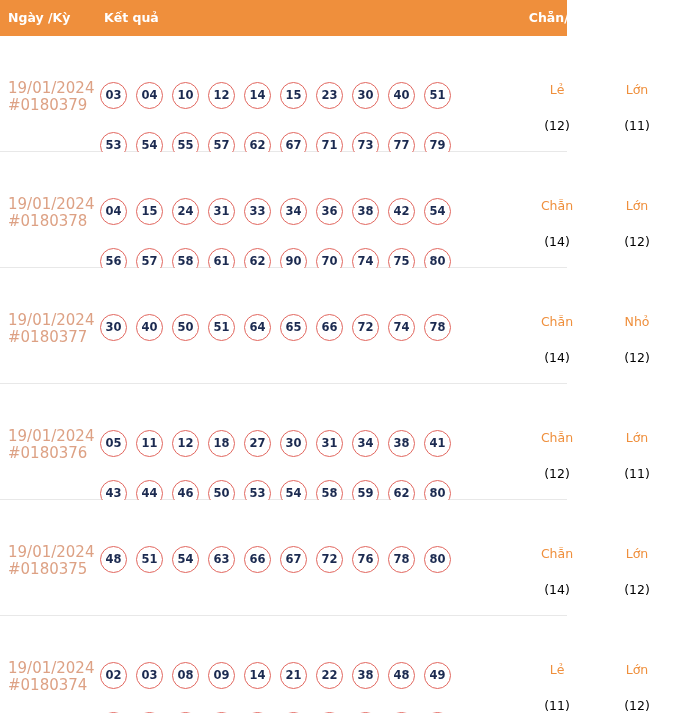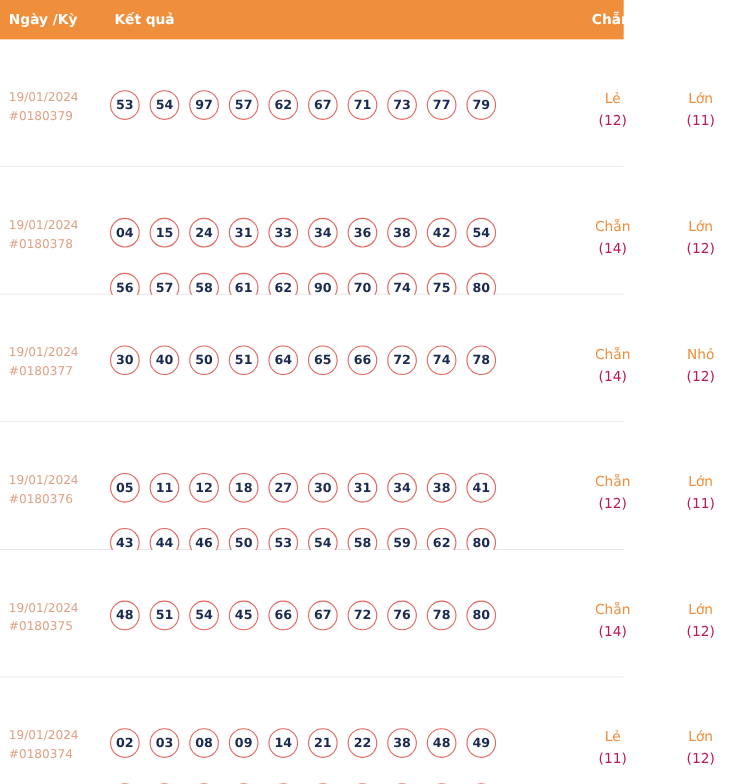--- a/index.html
+++ b/index.html
@@ -28,39 +28,39 @@
   }
   .table-header .h-cell {
     position: absolute;
     top: 0;
     height: 36px;
     line-height: 36px;
     white-space: nowrap;
   }
   .h-date    { left: 8px; }
   .h-result  { left: 104px; }
-  .h-parity  { left: 538px; width: 90px; }
+  .h-parity  { left: 512px; width: 90px; text-align: center; }
   .h-size    { left: 600px; width: 74px; text-align: center; }
 
   
   .result-row {
     position: relative;
     height: 115px;
     border-bottom: 1px solid #e8e8e8;
     background: #ffffff;
   }
   .result-row.last { border-bottom: none; height: 98px; }
 
   .row-date {
     position: absolute;
     left: 8px;
     top: 44px;
     width: 86px;
     color: #dda184;
-    font-size: 11px;
+    font-size: 15px;
     line-height: 17px;
   }
   .row-date .date-line,
   .row-date .draw-line { display: block; white-space: nowrap; }
 
   .balls {
     position: absolute;
     left: 100px;
     top: 46px;
     width: 400px;
@@ -95,42 +95,43 @@
     position: absolute;
     top: 44px;
     text-align: center;
     font-size: 12.5px;
     line-height: 20px;
     color: #ef8f3c;
   }
   .stat-parity { left: 512px; width: 90px; }
   .stat-size   { left: 600px; width: 74px; }
   .row-stat .stat-label { display: block; }
-  .row-stat .stat-count { display: block; color: #be185d; }
+  .row-stat .stat-count { display: block; color: #000000; margin-top: 16px; }
 </style>
 </head>
 <body>
 
 <div class="results-table">
 
   <div class="table-header">
     <div class="h-cell h-date">Ngày /Kỳ</div>
     <div class="h-cell h-result">Kết quả</div>
     <div class="h-cell h-parity">Chẵn/Lẻ</div>
     <div class="h-cell h-size">Lớn/Nhỏ</div>
   </div>
 
   <div id="rows-container">
       <div class="result-row">
         <div class="row-date">
           <span class="date-line">19/01/2024</span>
           <span class="draw-line">#0180379</span>
         </div>
         <div class="balls">
-          <div class="ball-line"><span class="ball">53</span><span class="ball">54</span><span class="ball">97</span><span class="ball">57</span><span class="ball">62</span><span class="ball">67</span><span class="ball">71</span><span class="ball">73</span><span class="ball">77</span><span class="ball">79</span></div>
+          <div class="ball-line"><span class="ball">03</span><span class="ball">04</span><span class="ball">10</span><span class="ball">12</span><span class="ball">14</span><span class="ball">15</span><span class="ball">23</span><span class="ball">30</span><span class="ball">40</span><span class="ball">51</span></div>
+          <div class="ball-line"><span class="ball">53</span><span class="ball">54</span><span class="ball">55</span><span class="ball">57</span><span class="ball">62</span><span class="ball">67</span><span class="ball">71</span><span class="ball">73</span><span class="ball">77</span><span class="ball">79</span></div>
         </div>
         <div class="row-stat stat-parity">
           <span class="stat-label">Lẻ</span>
           <span class="stat-count">(12)</span>
         </div>
         <div class="row-stat stat-size">
           <span class="stat-label">Lớn</span>
           <span class="stat-count">(11)</span>
         </div>
       </div>
@@ -186,21 +187,21 @@
           <span class="stat-label">Lớn</span>
           <span class="stat-count">(11)</span>
         </div>
       </div>
       <div class="result-row">
         <div class="row-date">
           <span class="date-line">19/01/2024</span>
           <span class="draw-line">#0180375</span>
         </div>
         <div class="balls">
-          <div class="ball-line"><span class="ball">48</span><span class="ball">51</span><span class="ball">54</span><span class="ball">45</span><span class="ball">66</span><span class="ball">67</span><span class="ball">72</span><span class="ball">76</span><span class="ball">78</span><span class="ball">80</span></div>
+          <div class="ball-line"><span class="ball">48</span><span class="ball">51</span><span class="ball">54</span><span class="ball">63</span><span class="ball">66</span><span class="ball">67</span><span class="ball">72</span><span class="ball">76</span><span class="ball">78</span><span class="ball">80</span></div>
         </div>
         <div class="row-stat stat-parity">
           <span class="stat-label">Chẵn</span>
           <span class="stat-count">(14)</span>
         </div>
         <div class="row-stat stat-size">
           <span class="stat-label">Lớn</span>
           <span class="stat-count">(12)</span>
         </div>
       </div>

